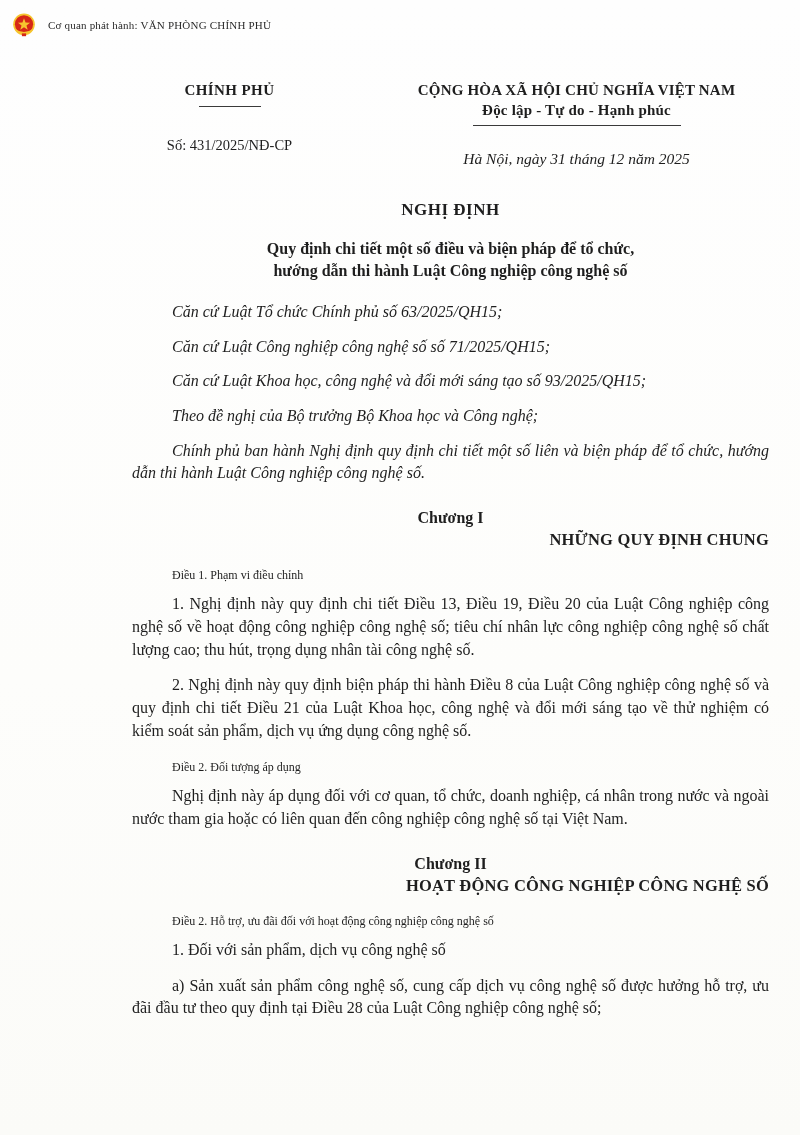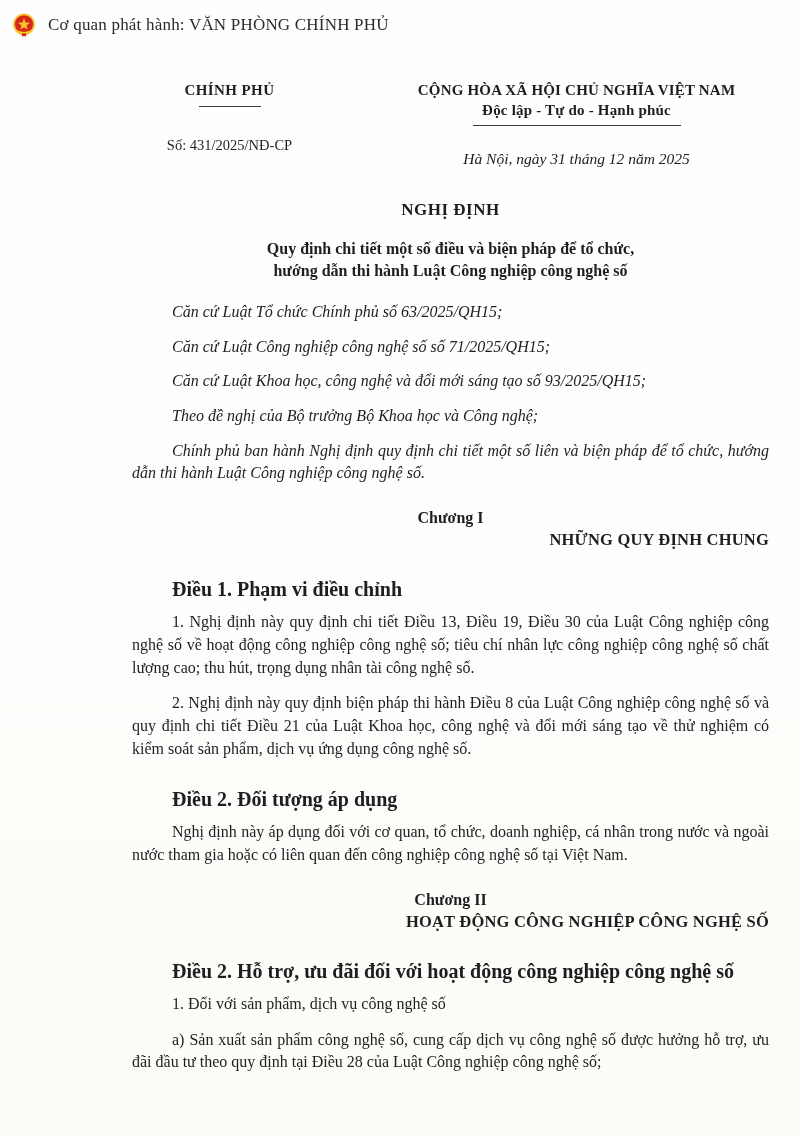--- a/index.html
+++ b/index.html
@@ -16,21 +16,21 @@
     background:linear-gradient(180deg,#fefefe 0%,#fdfdfb 60%,#fbfbf8 100%);
   }
   
   .pub-bar{
     display:flex;align-items:center;
     padding:8px 0 0 10px;height:34px;
   }
   .emblem{width:28px;height:28px;flex:0 0 28px;}
   .pub-text{
     margin-left:10px;
-    font-size:17px;letter-spacing:.2px;color:#2a2a2a;
+    font-size:11px;letter-spacing:.2px;color:#2a2a2a;
   }
   
   .doc{
     padding:40px 31px 0 132px; 
   }
   .head-row{
     display:flex;justify-content:space-between;align-items:flex-start;
   }
   .head-left{width:195px;text-align:center;}
   .head-right{width:385px;text-align:center;}
@@ -50,22 +50,22 @@
   
   .preamble-block{margin-top:18px;}
   p.preamble{
     font-style:italic;font-size:16px;line-height:1.42;
     text-indent:40px;margin:0 0 12px 0;text-align:justify;
   }
   .chapter-head{text-align:center;margin:24px 0 6px;}
   .chapter-no{font-weight:bold;font-size:16px;}
   .chapter-title{font-weight:bold;font-size:16.5px;margin-top:3px;letter-spacing:.2px;text-align:right;}
   p.article-heading{
-    font-weight:bold;font-size:20px;
-    text-indent:40px;margin:28px 0 10px 0;
+    font-weight:normal;font-size:12px;
+    text-indent:40px;margin:18px 0 10px 0;
   }
   p.para{
     font-size:16px;line-height:1.42;text-align:justify;
     text-indent:40px;margin:0 0 13px 0;
   }
 </style>
 </head>
 <body>
 
 <div class="page">
@@ -110,21 +110,21 @@
       <p class="preamble">Theo đề nghị của Bộ trưởng Bộ Khoa học và Công nghệ;</p>
       <p class="preamble">Chính phủ ban hành Nghị định quy định chi tiết một số liên và biện pháp để tổ chức, hướng dẫn thi hành Luật Công nghiệp công nghệ số.</p>
     </div>
 
     <div class="chapter-head">
       <div class="chapter-no">Chương I</div>
       <div class="chapter-title">NHỮNG QUY ĐỊNH CHUNG</div>
     </div>
 
     <p class="article-heading">Điều 1. Phạm vi điều chỉnh</p>
-    <p class="para">1. Nghị định này quy định chi tiết Điều 13, Điều 19, Điều 30 của Luật Công nghiệp công nghệ số về hoạt động công nghiệp công nghệ số; tiêu chí nhân lực công nghiệp công nghệ số chất lượng cao; thu hút, trọng dụng nhân tài công nghệ số.</p>
+    <p class="para">1. Nghị định này quy định chi tiết Điều 13, Điều 19, Điều 20 của Luật Công nghiệp công nghệ số về hoạt động công nghiệp công nghệ số; tiêu chí nhân lực công nghiệp công nghệ số chất lượng cao; thu hút, trọng dụng nhân tài công nghệ số.</p>
     <p class="para">2. Nghị định này quy định biện pháp thi hành Điều 8 của Luật Công nghiệp công nghệ số và quy định chi tiết Điều 21 của Luật Khoa học, công nghệ và đổi mới sáng tạo về thử nghiệm có kiểm soát sản phẩm, dịch vụ ứng dụng công nghệ số.</p>
 
     <p class="article-heading">Điều 2. Đối tượng áp dụng</p>
     <p class="para">Nghị định này áp dụng đối với cơ quan, tổ chức, doanh nghiệp, cá nhân trong nước và ngoài nước tham gia hoặc có liên quan đến công nghiệp công nghệ số tại Việt Nam.</p>
 
     <div class="chapter-head">
       <div class="chapter-no">Chương II</div>
       <div class="chapter-title">HOẠT ĐỘNG CÔNG NGHIỆP CÔNG NGHỆ SỐ</div>
     </div>
 

